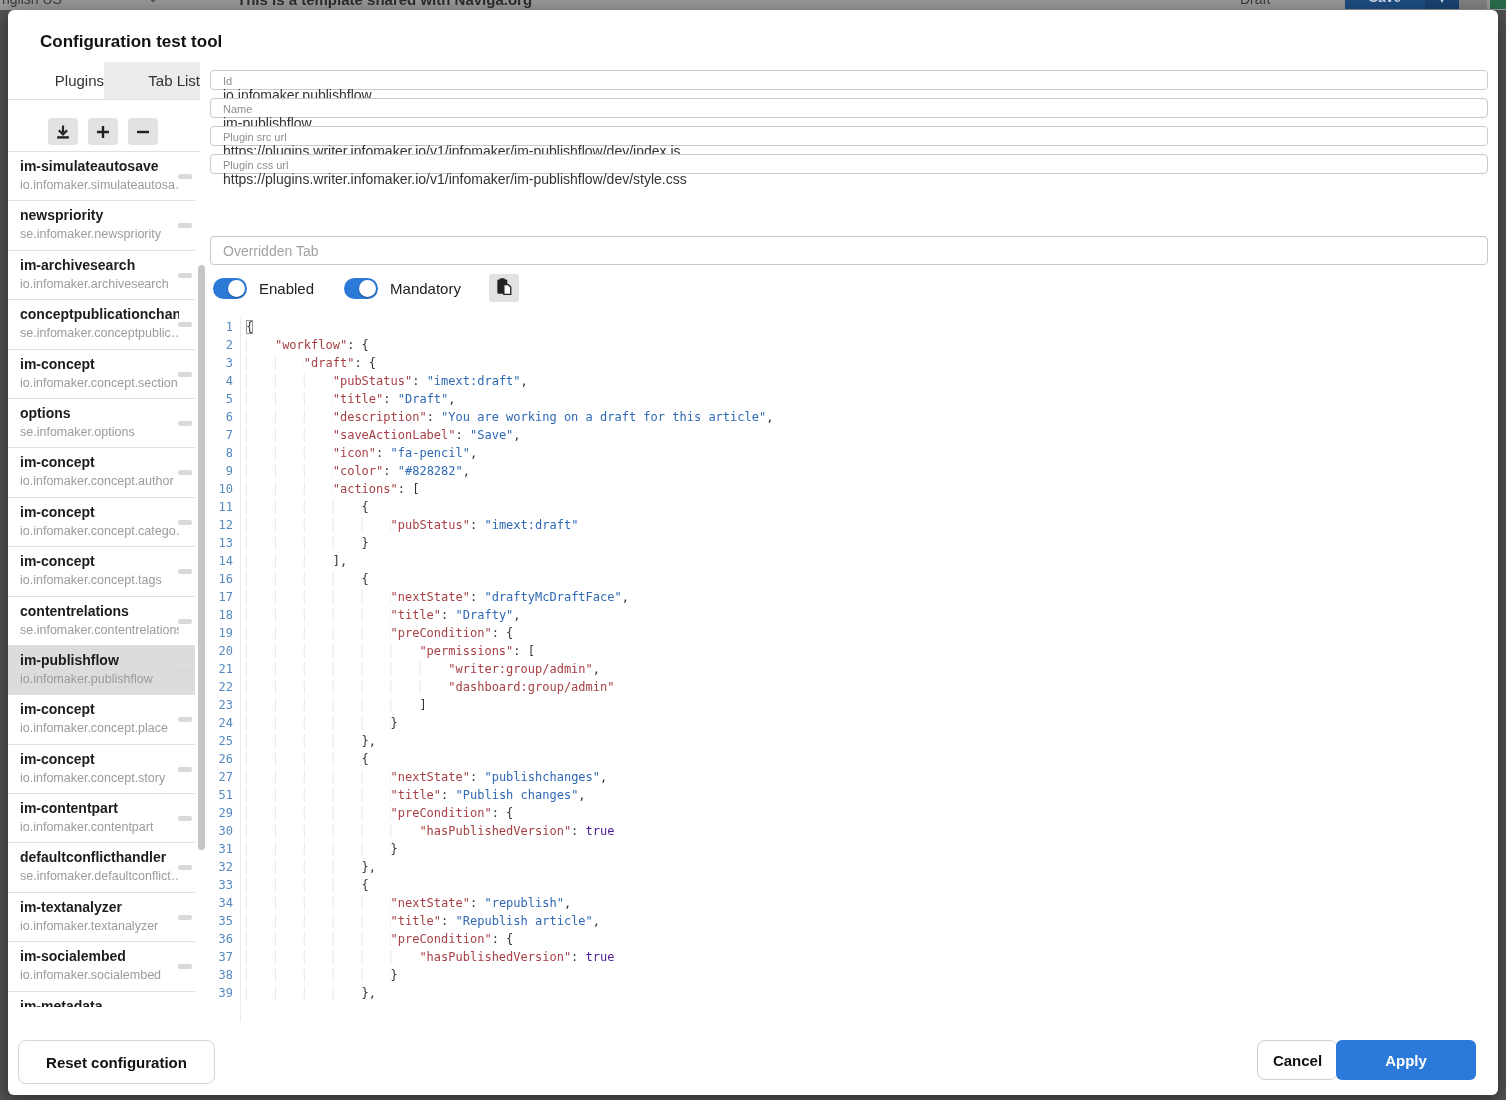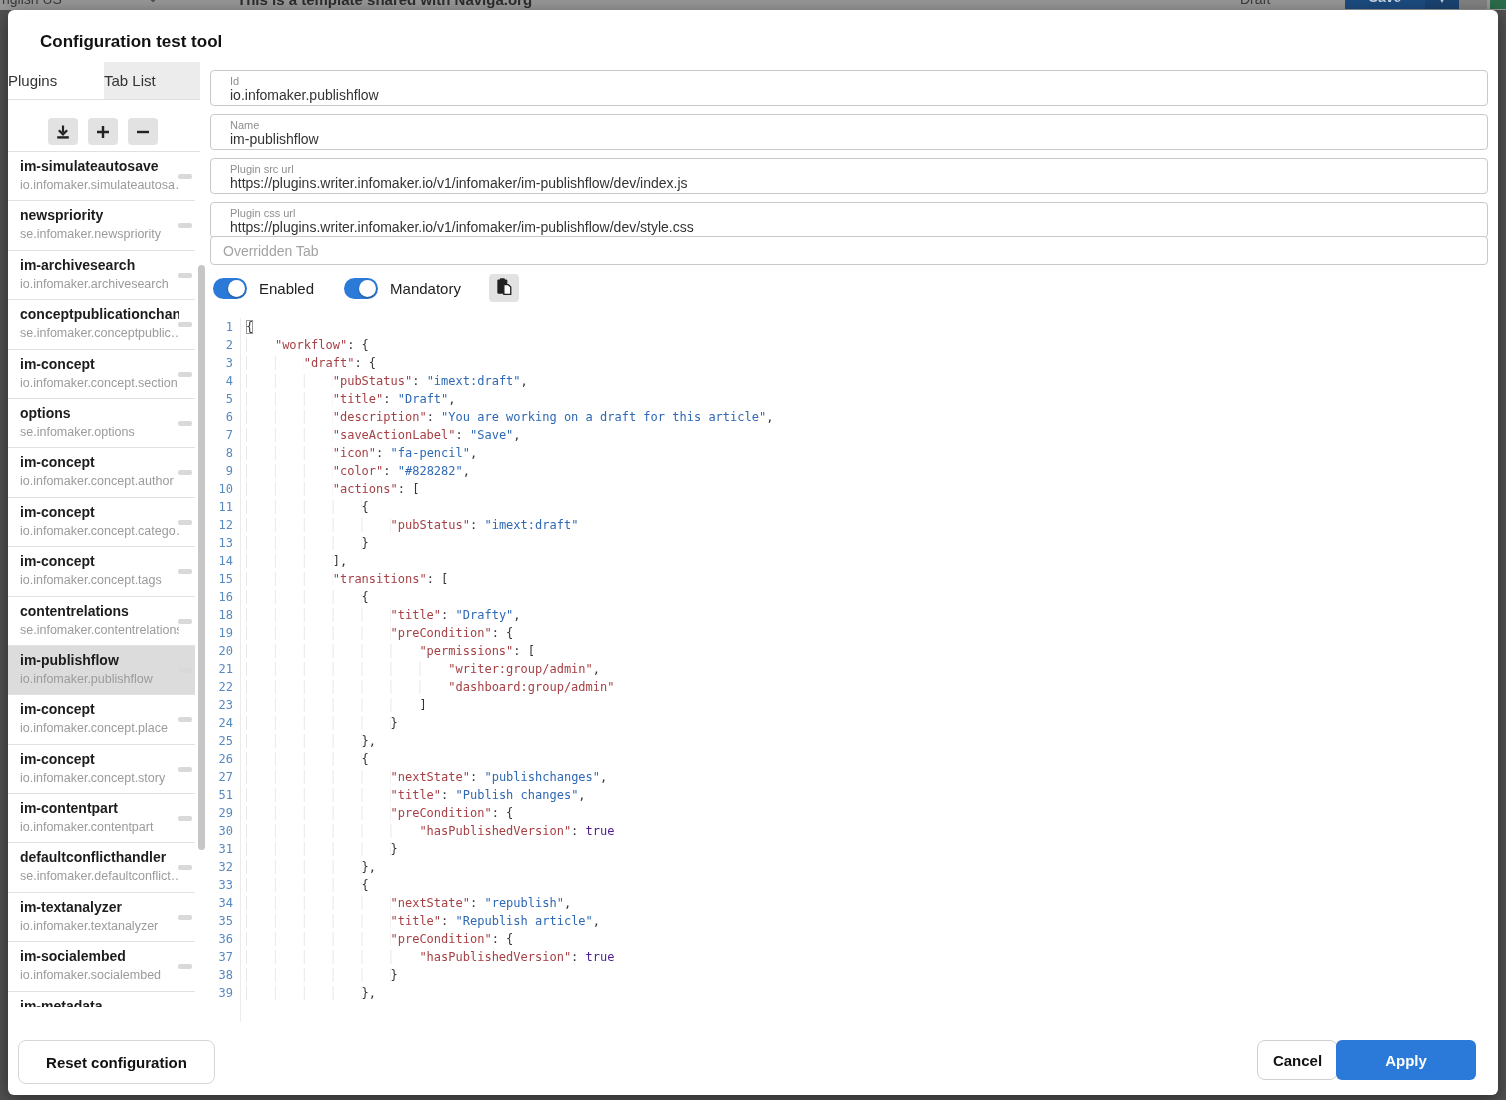--- a/index.html
+++ b/index.html
@@ -16,36 +16,36 @@
   .topbar .savecaret { position:absolute; left:1425px; top:-15px; width:34px; height:24px; background:#1a4371; color:#c8d4e4; font-size:10px; text-align:center; line-height:30px; border:none; }
   .topbar .graysq { position:absolute; left:1459px; top:-15px; width:28px; height:24px; background:#828282; }
   .topbar .greensq { position:absolute; left:1490px; top:-15px; width:16px; height:24px; background:#2a6b4a; }
 
   
   .modal { position:absolute; left:8px; top:10px; width:1490px; height:1085px; background:#fff; border-radius:6px; box-shadow:0 4px 18px rgba(0,0,0,.45); z-index:2; }
   .modal-title { position:absolute; left:32px; top:22px; font-size:17px; font-weight:700; color:#111; }
 
   
   .tabs { position:absolute; left:0; top:52px; width:192px; height:38px; display:flex; border-bottom:1px solid #e0e0e0; }
-  .tab { flex:1; text-align:left; line-height:38px; font-size:15px; color:#333; cursor:pointer; background:#fff; }
+  .tab { flex:1; text-align:right; line-height:38px; font-size:15px; color:#333; cursor:pointer; background:#fff; }
   .tab.active { background:#ececec; }
   .iconrow { position:absolute; left:0; top:90px; width:192px; height:52px; border-bottom:1px solid #e0e0e0; }
   .iconbtn { position:absolute; top:18px; width:30px; height:27px; background:#e2e2e2; border:none; border-radius:4px; cursor:pointer; display:flex; align-items:center; justify-content:center; }
   .iconbtn svg { display:block; }
   .plugin-list { position:absolute; left:0; top:142px; width:198px; height:855px; overflow:hidden; }
   .pitem { position:relative; width:187px; height:49.4px; border-bottom:1px solid #e2e2e2; padding:6px 16px 0 12px; cursor:pointer; background:#fff; }
   .pitem.selected { background:#dcdcdc; }
   .pitem .pname { display:block; font-size:14px; font-weight:700; color:#1c1c1c; line-height:17px; white-space:nowrap; overflow:hidden; }
   .pitem .pid { display:block; font-size:12.5px; color:#9b9b9b; line-height:16px; margin-top:2px; white-space:nowrap; overflow:hidden; }
   .pitem .dash { position:absolute; right:3px; top:22px; width:14px; height:5px; background:#d9d9d9; border-radius:2px; }
   .sb-thumb { position:absolute; left:190px; top:255px; width:7px; height:585px; background:#c6c6c6; border-radius:4px; cursor:pointer; }
 
   
   .field-stack { position:absolute; left:202px; right:10px; top:60px; display:flex; flex-direction:column; gap:8px; }
-  .field { height:36px; border:1px solid #c9c9c9; border-radius:4px; padding:4px 19px 0; background:#fff; cursor:text; }
+  .field { height:20px; border:1px solid #c9c9c9; border-radius:4px; padding:4px 12px 0; background:#fff; cursor:text; }
   .field .flabel { display:block; font-size:11px; line-height:12px; color:#8f8f8f; }
   .field .fvalue { display:block; font-size:14px; line-height:16px; color:#333; white-space:nowrap; overflow:hidden; }
   .ovr-input { position:absolute; left:202px; right:10px; top:226px; height:29px; border:1px solid #c9c9c9; border-radius:4px; padding:0 12px; font-size:14px; color:#333; font-family:"Liberation Sans", sans-serif; outline:none; }
   .ovr-input::placeholder { color:#a3a3a3; }
 
   
   .toggle-row { position:absolute; left:202px; right:16px; top:264px; height:28px; display:flex; align-items:center; }
   .switch { position:relative; width:34px; height:21px; border-radius:11px; background:#2b7ad8; display:inline-block; cursor:pointer; flex:0 0 auto; }
   .switch .knob { position:absolute; right:2px; top:2px; width:17px; height:17px; border-radius:50%; background:#fff; box-shadow:0 1px 2px rgba(0,0,0,.35); }
   .tog-label { font-size:15px; color:#222; margin-left:12px; }
@@ -306,26 +306,26 @@
   </div>
         <div class="line">
     <span class="ln">13</span>
     <span class="code"><span class="indent">                </span><span class="t-p">}</span></span>
   </div>
         <div class="line">
     <span class="ln">14</span>
     <span class="code"><span class="indent">            </span><span class="t-p">],</span></span>
   </div>
         <div class="line">
-    <span class="ln">15</span>
-    <span class="code"><span class="indent">            </span><span class="t-k">"transitions"</span><span class="t-p">: [</span></span>
-  </div>
-        <div class="line">
     <span class="ln">16</span>
     <span class="code"><span class="indent">                </span><span class="t-p">{</span></span>
+  </div>
+        <div class="line">
+    <span class="ln">17</span>
+    <span class="code"><span class="indent">                    </span><span class="t-k">"nextState"</span><span class="t-p">: </span><span class="t-s">"draftyMcDraftFace"</span><span class="t-p">,</span></span>
   </div>
         <div class="line">
     <span class="ln">18</span>
     <span class="code"><span class="indent">                    </span><span class="t-k">"title"</span><span class="t-p">: </span><span class="t-s">"Drafty"</span><span class="t-p">,</span></span>
   </div>
         <div class="line">
     <span class="ln">19</span>
     <span class="code"><span class="indent">                    </span><span class="t-k">"preCondition"</span><span class="t-p">: {</span></span>
   </div>
         <div class="line">

